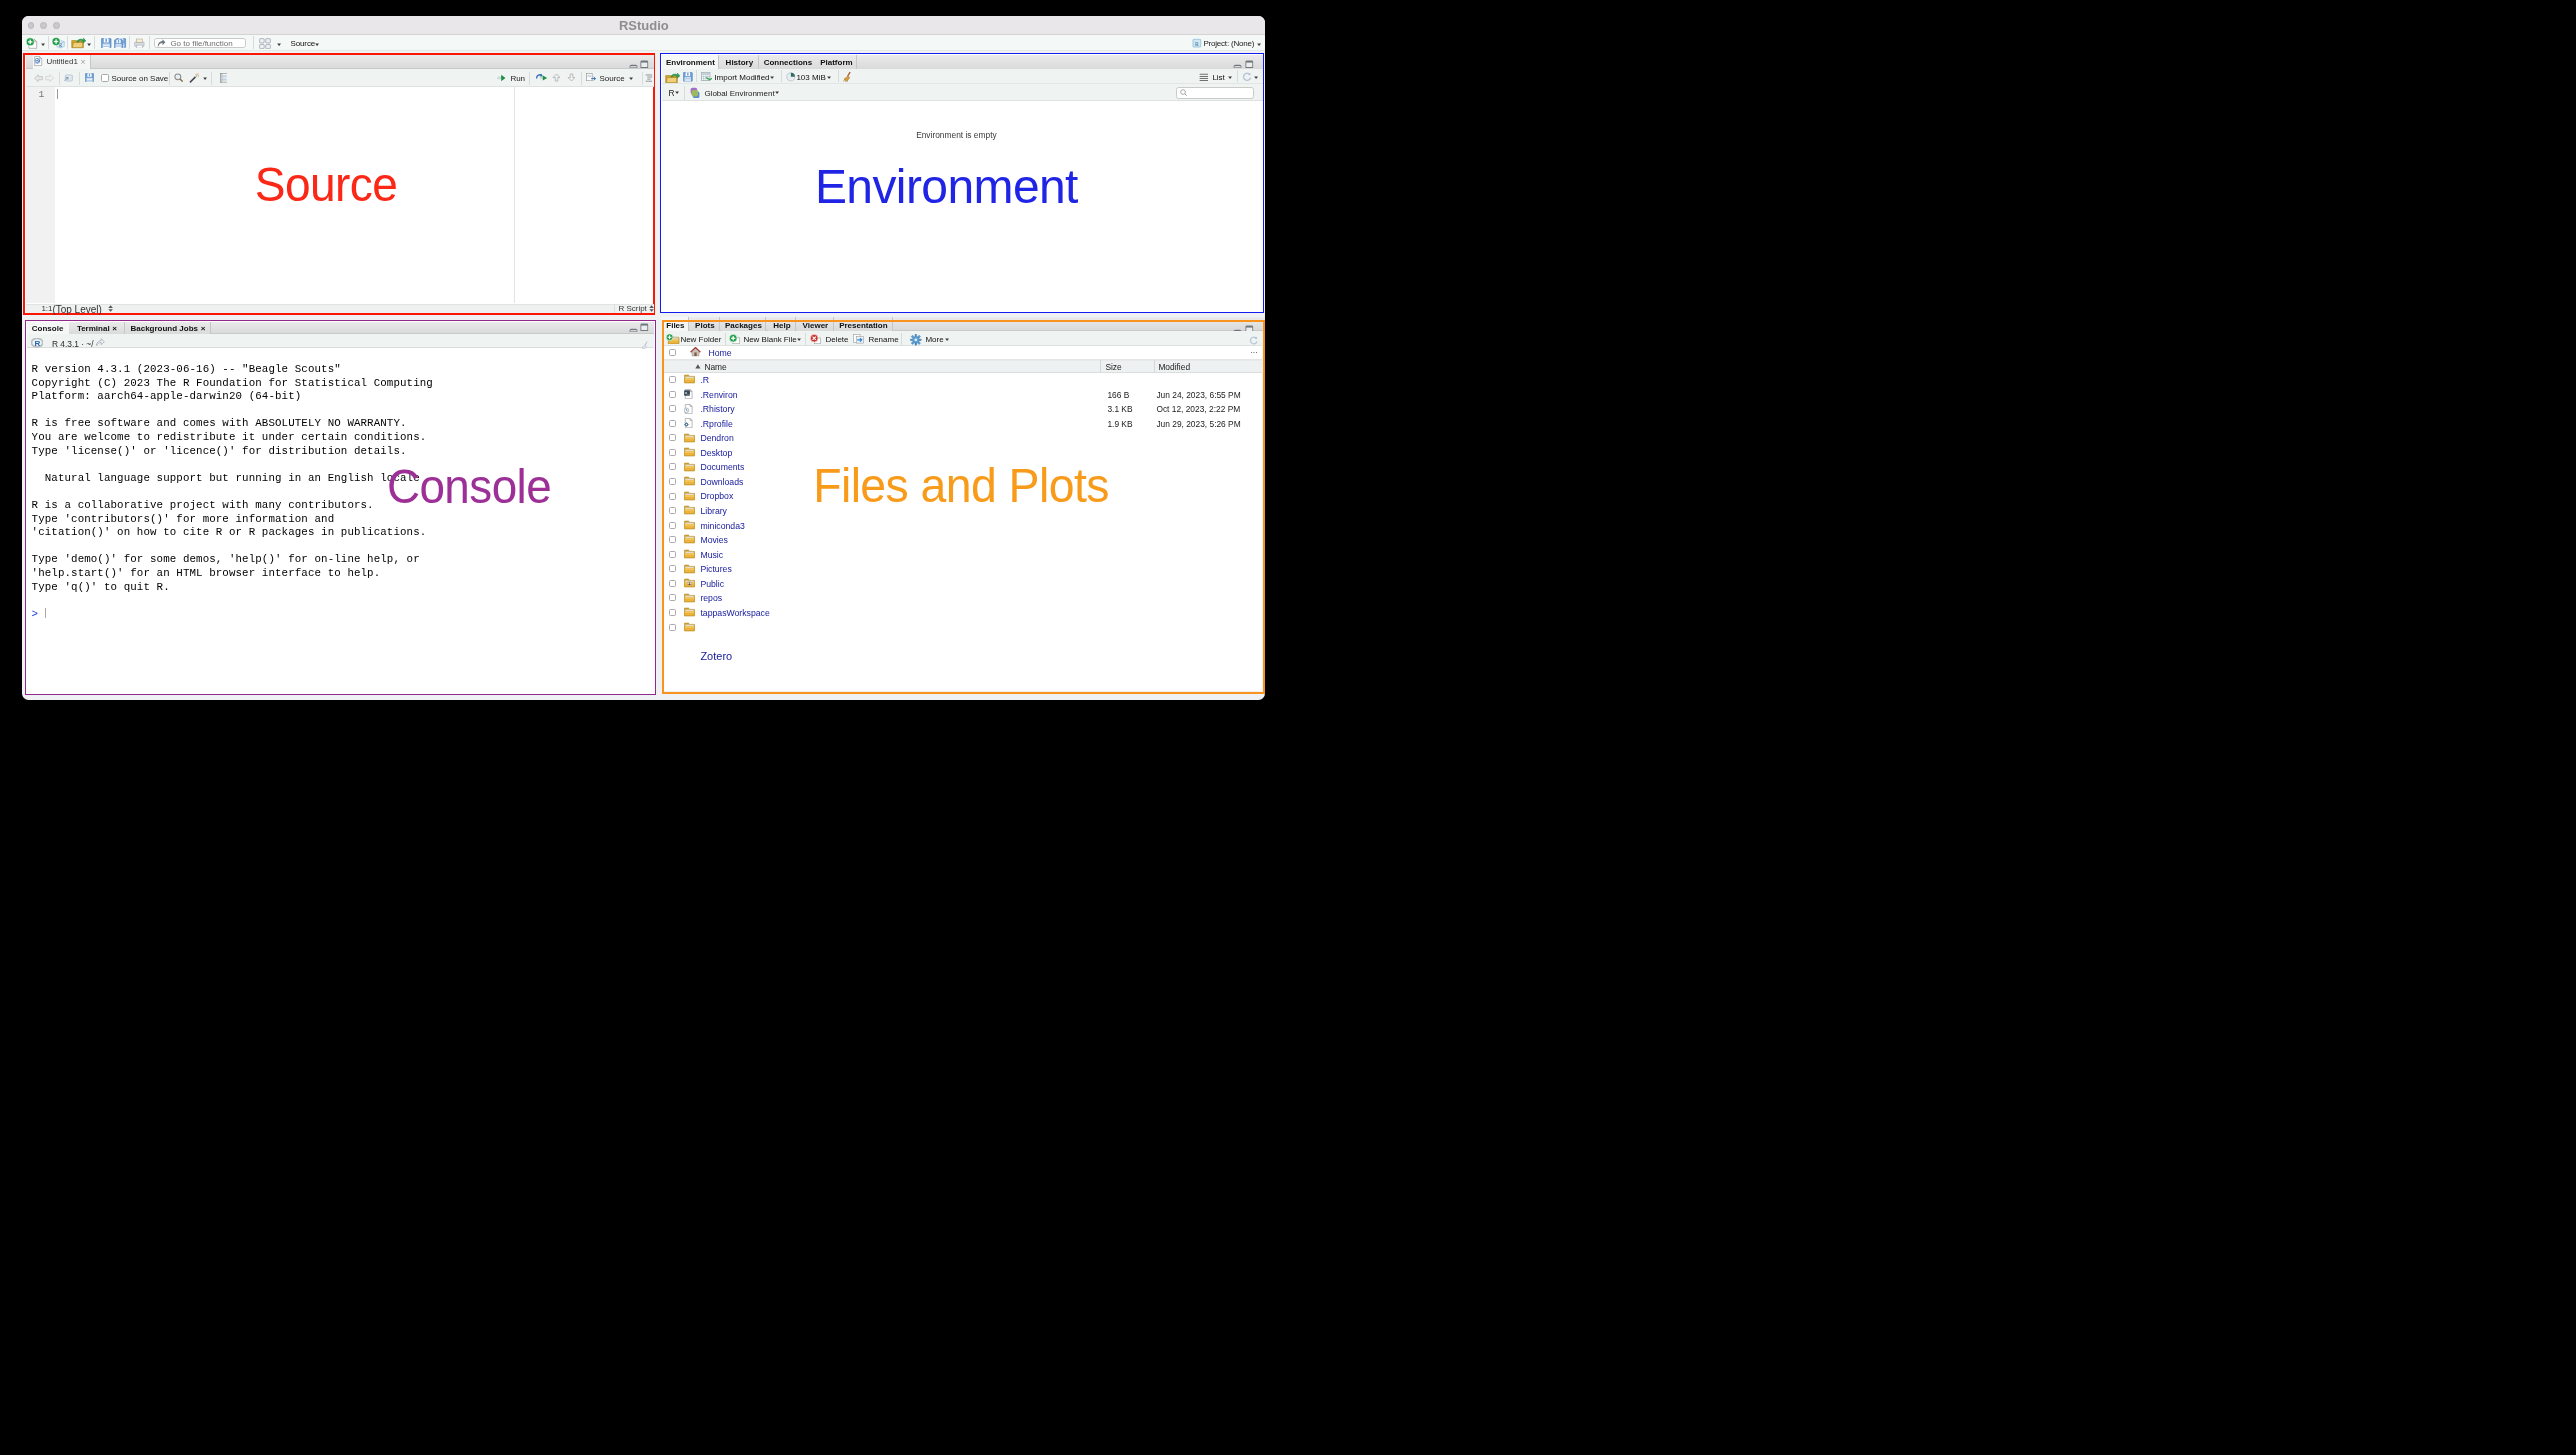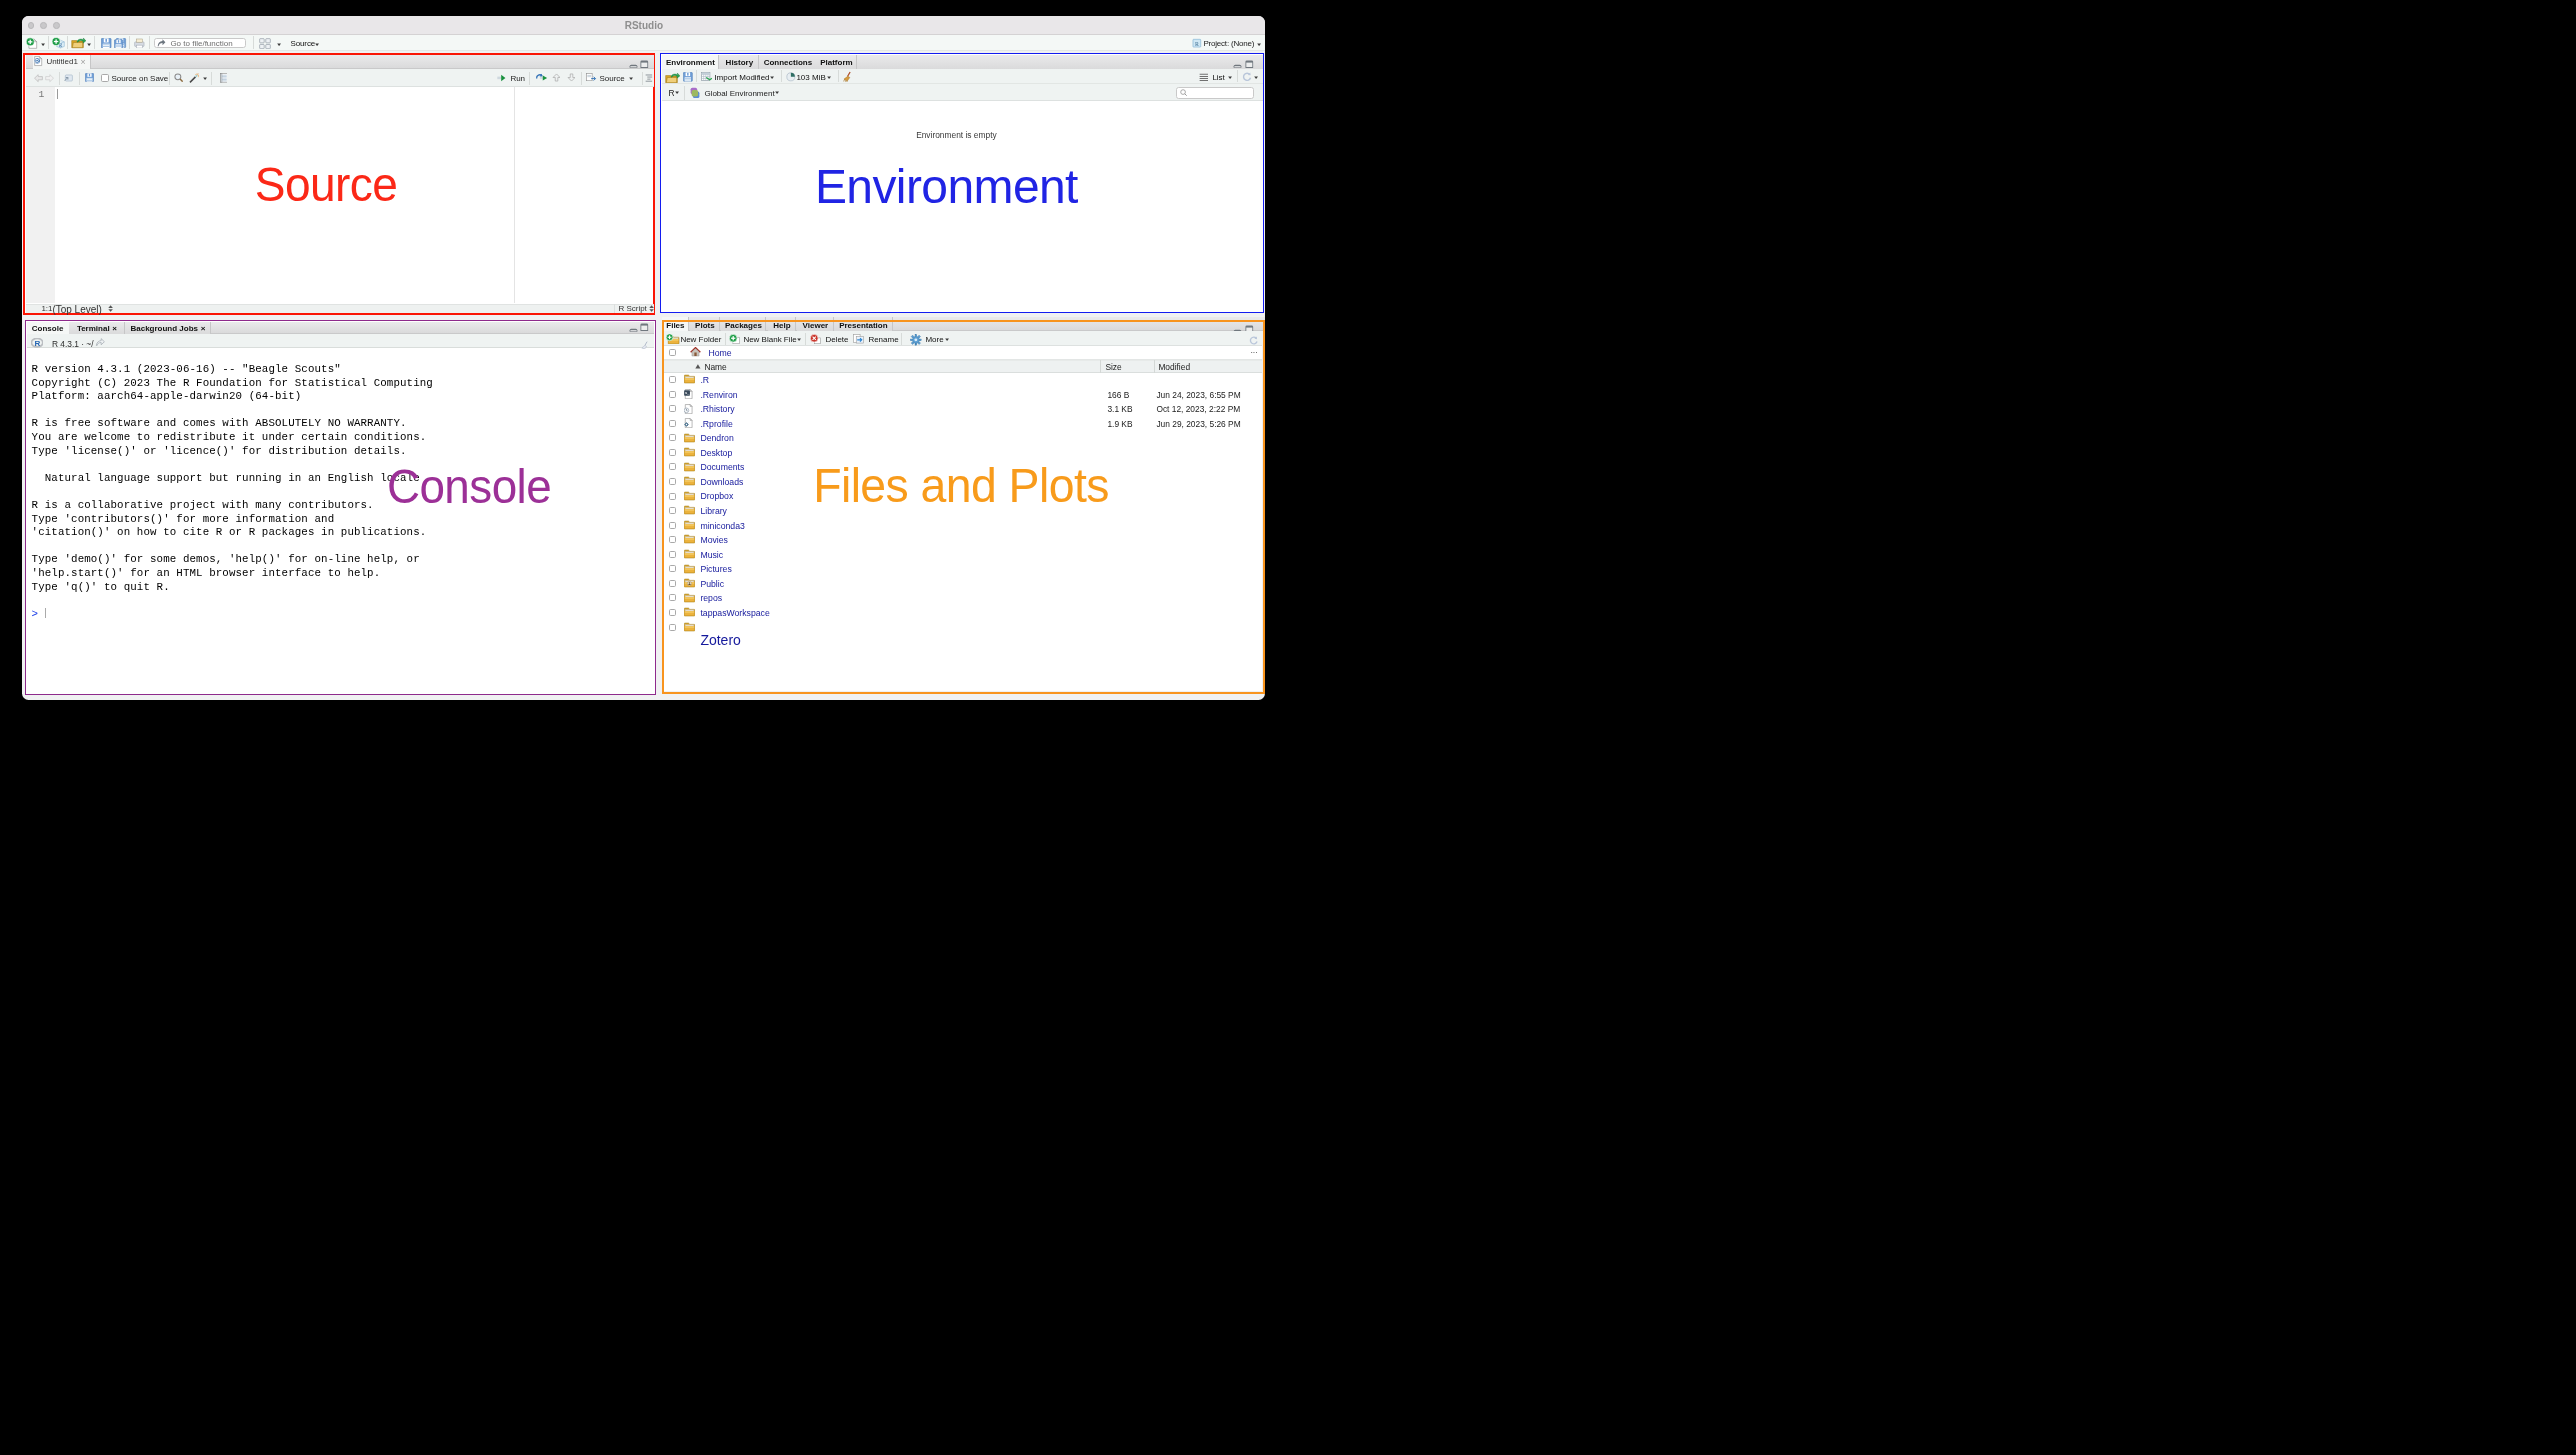--- a/index.html
+++ b/index.html
@@ -1,20 +1,20 @@
 <!DOCTYPE html>
 <html style="font-size:10.4px"><head><meta charset="utf-8"><style>
 html,body{margin:0;padding:0;background:#000;width:1288px;height:728px;overflow:hidden}
 *{box-sizing:border-box}
 body{font-family:"Liberation Sans",sans-serif;-webkit-font-smoothing:antialiased}
 #win{position:absolute;left:22.4px;top:16px;width:1243px;height:684px;background:#f0f1f2;border-radius:6.5px;overflow:hidden}
 .abs{position:absolute}
 #titlebar{position:absolute;left:0;top:0;width:100%;height:19px;background:#e9e7e9;border-bottom:0.6px solid #d4d2d3}
 .tl{position:absolute;top:6.3px;width:6.7px;height:6.7px;border-radius:50%;background:#c9c8ca;border:0.3px solid #b9b8ba}
-#title{position:absolute;top:0;left:0;width:100%;height:19px;line-height:19.4px;text-align:center;color:#8e8e8e;font-weight:bold;font-size:10px}
+#title{position:absolute;top:0;left:0;width:100%;height:19px;line-height:19.4px;text-align:center;color:#8e8e8e;font-weight:bold;font-size:13px}
 #toolbar{position:absolute;left:0;top:19px;width:100%;height:16px;background:#f4f8f6;border-bottom:0.6px solid #e3e7e5}
 .pane{position:absolute;background:#fff}
 #p-src{left:1.1px;top:37px;width:632px;height:262px;border:2.1px solid #fa1505}
 #p-env{left:638px;top:37px;width:604px;height:260px;border:1.9px solid #131cf0}
 #p-con{left:2.3px;top:304px;width:631px;height:375px;border:1.9px solid #8e2a8c}
 #p-files{left:640px;top:304px;width:603px;height:374px;border:2.1px solid #f8941e;background:none;z-index:30}
 .tabbar{position:absolute;background:linear-gradient(#eaeaeb,#dadadb);border-bottom:0.6px solid #c9c9ca}
 .tab{position:absolute;top:0;height:100%;font-size:8px;color:#101010;font-weight:bold;display:flex;align-items:center;justify-content:center;gap:2.6px;border-right:0.6px solid #c6c6c7;background:linear-gradient(#eaeaeb,#dadadb)}
 .tab.sel{background:#f5f7f6;border-right:0.6px solid #c6c6c7}
 .ptool{position:absolute;background:#eff3f2}
@@ -809,16 +809,16 @@
 <div class="lbl" style="left:678px;top:592px;font-size:8.7px;color:#15199c">tappasWorkspace</div>
 <div class="chk" style="left:647px;top:608px"></div>
 <div class="icon" style="left:662px;top:606px;width:11px;height:10.4px">
       <svg width="11" height="10.4" viewBox="0 0 17 16">
         <path d="M0.5 13.200000000000001 L0.5 2.4000000000000004 Q0.5 1.6 1.3 1.6 L6.26 1.6 Q7.22 1.6 7.86 2.4000000000000004 L8.82 3.5999999999999996 L15.7 3.5999999999999996 Q16.5 3.5999999999999996 16.5 4.6 L16.5 13.200000000000001 Q16.5 13.8 15.9 13.8 L1.1 13.8 Q0.5 13.8 0.5 13.200000000000001 Z" fill="#d9a733" stroke="#a37c15" stroke-width="0.8"></path>
         <rect x="1.8" y="4.2" width="13.4" height="2.86" fill="#eceded" stroke="#b9babb" stroke-width="0.4"></rect>
         <path d="M0.95 13.350000000000001 L0.95 6.2 L16.05 6.2 L16.05 13.350000000000001 Z" fill="#ecb33d" stroke="#c28f1f" stroke-width="0.5"></path>
         <rect x="1.3" y="6.6" width="14.4" height="2.2" fill="#f4cc69"></rect>
       </svg>
     </div>
-<div class="lbl" style="left:678px;top:616px;font-size:14px;color:#15199c">Zotero</div>
+<div class="lbl" style="left:678px;top:634px;font-size:11px;color:#15199c">Zotero</div>
 <div class="big" style="left:939px;top:469px;color:#f89b1b;transform:translate(-50%,-50%) scaleX(0.967)">Files and Plots</div>
 <div id="p-files" class="pane"></div>
 </div>
 
 </body></html>

